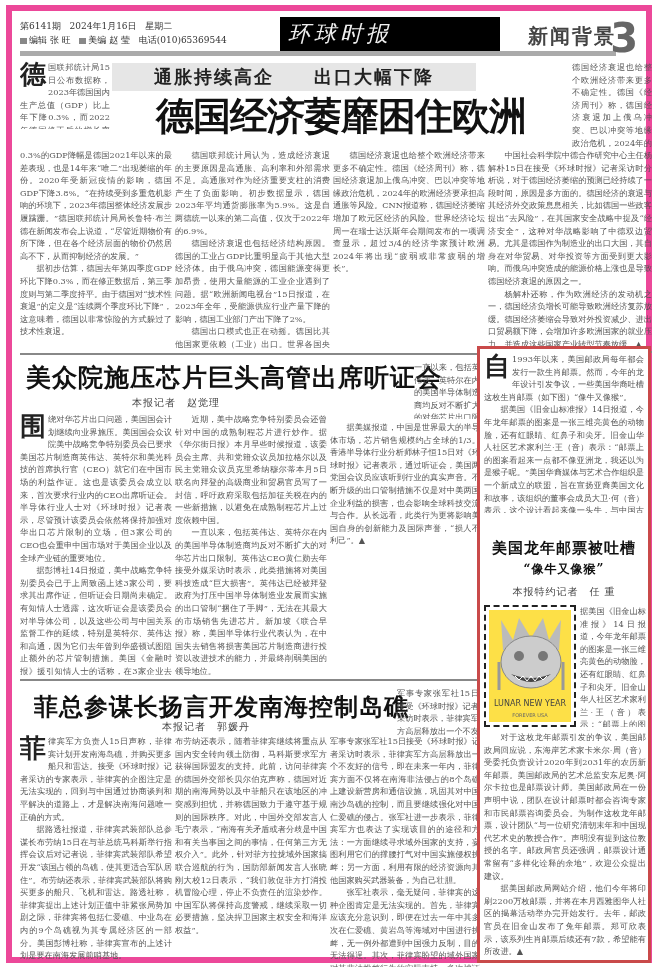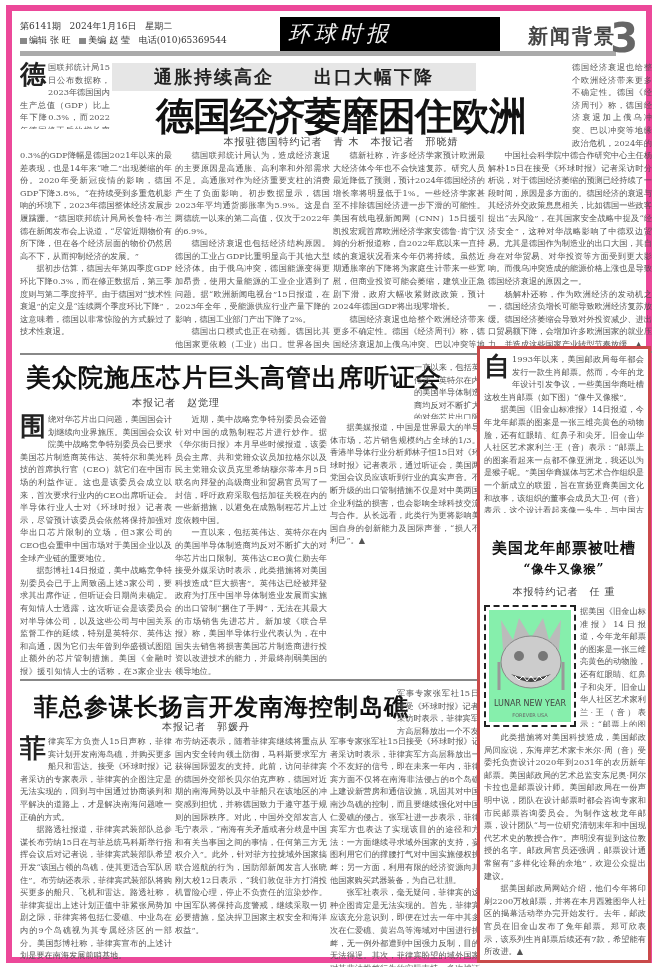--- a/index.html
+++ b/index.html
@@ -14,21 +14,21 @@
 .txt{font-size:8.2px;line-height:12.6px;color:#555;text-align:justify;overflow:hidden;}
 .col{position:absolute;}
 .sub-hl{position:absolute;left:100px;top:52px;width:364px;height:28px;background:#e6e6e6;text-align:center;font-size:18px;font-weight:bold;line-height:28px;color:#222;letter-spacing:2px;}
 .main-hl{position:absolute;left:100px;top:82px;width:458px;font-family:"DejaVu Sans",sans-serif;font-size:38px;font-weight:900;color:#111;line-height:46px;text-align:center;letter-spacing:-1px;}
 .byline{text-align:center;font-size:10px;color:#444;letter-spacing:1px;}
 .dropcap{float:left;font-size:26px;font-weight:bold;line-height:26px;color:#222;margin-right:2px;font-family:"DejaVu Sans",sans-serif;}
 .rule{position:absolute;height:2px;background:#888;}
 .hl2{position:absolute;font-family:"DejaVu Sans",sans-serif;font-weight:bold;color:#111;letter-spacing:1px;}
 .redbox{position:absolute;left:477px;top:346px;width:174px;height:617px;border:3px solid #c94a4a;background:#fff;}
 .stamp{position:absolute;left:4px;top:290px;width:92px;height:122px;background:#fff;border:2px dashed #222;padding:3px;}
-.stamp-inner{width:100%;height:100%;background:#86efac;position:relative;overflow:hidden;}
+.stamp-inner{width:100%;height:100%;background:#fde047;position:relative;overflow:hidden;}
 .stamp-text{position:absolute;bottom:14px;left:0;width:100%;text-align:center;font-size:8px;color:#444;font-family:"DejaVu Sans",sans-serif;}
 .stamp-sub{position:absolute;bottom:4px;left:0;width:100%;text-align:center;font-size:5px;color:#666;font-family:"DejaVu Sans",sans-serif;}
 </style>
 </head>
 <body>
 
 <div class="page">
 
   <div class="hdr-left">
     <div>
@@ -45,33 +45,31 @@
   <div class="hdr-bar"></div>
   <div class="logo">环球时报</div>
   <div class="section">新闻背景</div>
   <div class="pagenum">3</div>
 
   <div class="col txt" style="left:8px;top:50px;width:90px;height:68px;">
     <span class="dropcap">德</span><span>国联邦统计局15日公布数据称，2023年德国国内生产总值（GDP）比上年下降0.3%，而2022年德国修正后的增长率为1.8%。媒体称，这一数字与去年全年的悲观预测一致，比如德国将是2023年唯一一个预期萎缩的主要世界经济体，也标志着德国自2020年新冠疫情以来再次出现年度经济衰退。</span>
   </div>
   <div class="sub-hl">通胀持续高企　　出口大幅下降</div>
   <div class="main-hl">德国经济萎靡困住欧洲</div>
-  <div class="byline" style="position:absolute;left:100px;top:124px;width:458px;">本报驻德国特约记者　青 木　本报记者　邢晓婧</div>
 
   <div class="col txt" style="left:8px;top:138px;width:152px;height:200px;">
     <p>0.3%的GDP降幅是德国2021年以来的最差表现，也是14年来“唯二”出现萎缩的年份。2020年受新冠疫情的影响，德国GDP下降3.8%。“在持续受到多重危机影响的环境下，2023年德国整体经济发展步履蹒跚。”德国联邦统计局局长鲁特·布兰德在新闻发布会上说道，“尽管近期物价有所下降，但在各个经济层面的物价仍然居高不下，从而抑制经济的发展。”</p>
     <p style="text-indent:2em">据初步估算，德国去年第四季度GDP环比下降0.3%，而在修正数据后，第三季度则与第二季度持平。由于德国对“技术性衰退”的定义是“连续两个季度环比下降”，这意味着，德国以非常惊险的方式躲过了技术性衰退。</p>
   </div>
   <div class="col txt" style="left:163px;top:138px;width:155px;height:200px;">
     <p style="text-indent:2em">德国联邦统计局认为，造成经济衰退的主要原因是高通胀、高利率和外部需求不足。高通胀对作为经济重要支柱的消费产生了负面影响。初步数据显示，德国2023年平均通货膨胀率为5.9%。这是自两德统一以来的第二高值，仅次于2022年的6.9%。</p>
     <p style="text-indent:2em">德国经济衰退也包括经济结构原因。德国的工业占GDP比重明显高于其他大型经济体。由于俄乌冲突，德国能源变得更加昂贵，使用大量能源的工业企业遇到了问题。据“欧洲新闻电视台”15日报道，在2023年全年，受能源供应行业产量下降的影响，德国工业部门产出下降了2%。</p>
     <p style="text-indent:2em">德国出口模式也正在动摇。德国比其他国家更依赖（工业）出口。世界各国央行大幅提高利率以应对通货膨胀，这使得贷款变得成本更高，世界各地的公司都减少购买德国制造的机器，德国出口大幅下降。</p>
   </div>
   <div class="col txt" style="left:321px;top:138px;width:152px;height:200px;">
-    <p style="text-indent:2em">德新社称，许多经济学家预计欧洲最大经济体今年也不会快速复苏。研究人员最近降低了预测，预计2024年德国经济的增长率将明显低于1%。一些经济学家甚至不排除德国经济进一步下滑的可能性。美国有线电视新闻网（CNN）15日援引凯投宏观首席欧洲经济学家安德鲁·肯宁汉姆的分析报道称，自2022年底以来一直持续的衰退状况看来今年仍将持续。虽然近期通胀率的下降将为家庭生计带来一些宽慰，但商业投资可能会萎缩，建筑业正急剧下滑，政府大幅收紧财政政策，预计2024年德国GDP将出现零增长。</p>
     <p style="text-indent:2em">德国经济衰退也给整个欧洲经济带来更多不确定性。德国《经济周刊》称，德国经济衰退加上俄乌冲突、巴以冲突等地缘政治危机，2024年的欧洲经济要承担高通胀等风险。CNN报道称，德国经济萎缩增加了欧元区经济的风险。世界经济论坛周一在瑞士达沃斯年会期间发布的一项调查显示，超过3/4的经济学家预计欧洲2024年将出现“疲弱或非常疲弱的增长”。</p>
   </div>
   <div class="col txt" style="left:560px;top:50px;width:80px;height:90px;">
     <p>德国经济衰退也给整个欧洲经济带来更多不确定性。德国《经济周刊》称，德国经济衰退加上俄乌冲突、巴以冲突等地缘政治危机，2024年的欧洲经济要承担高通胀等风险。CNN报道称，德国经济萎缩增加了欧元区经济的风险。世界经济论坛周一在瑞士达沃斯年会期间发布的一项调查显示，超过3/4的经济学家预计欧洲2024年将出现“疲弱或非常疲弱的增长”。</p>
   </div>
   <div class="col txt" style="left:476px;top:138px;width:164px;height:200px;">
     <p style="text-indent:2em">中国社会科学院中德合作研究中心主任杨解朴15日在接受《环球时报》记者采访时分析说，对于德国经济萎缩的预测已经持续了一段时间，原因是多方面的。德国经济的衰退与其经济外交政策息息相关，比如德国一些政客提出“去风险”，在其国家安全战略中提及“经济安全”，这种对华战略影响了中德双边贸易。尤其是德国作为制造业的出口大国，其自身在对华贸易、对华投资等方面受到更大影响。而俄乌冲突造成的能源价格上涨也是导致德国经济衰退的原因之一。</p>
     <p style="text-indent:2em">杨解朴还称，作为欧洲经济的发动机之一，德国经济负增长可能导致欧洲经济复苏放缓。德国经济萎缩会导致对外投资减少、进出口贸易额下降，会增加许多欧洲国家的就业压力，并造成这些国家产业转型节奏放缓。▲</p>
   </div>
 
@@ -142,16 +140,16 @@
       </svg>
       <div class="stamp-text">LUNAR NEW YEAR</div>
       <div class="stamp-sub">FOREVER USA</div>
     </div>
   </div>
 
   <div class="col txt" style="left:100px;top:256px;width:66px;height:122px;">
     <p>据美国《旧金山标准报》14日报道，今年龙年邮票的图案是一张三维亮黄色的动物脸，还有红眼睛、红鼻子和尖牙。旧金山华人社区艺术家利兰·王（音）表示：“邮票上的图案看起来一点都不像亚洲龙，我还以为是猴子呢。”美国华裔媒体与艺术合作组织是一个新成立的联盟，旨在宣扬亚裔美国文化和故事，该组织的董事会成员大卫·何（音）表示，这个设计看起来像一头牛，与中国古代文学中的虚构人物牛魔王相似。美国亚太裔传统文化基金会主席郑可欣对这只“有点凶”的龙也感到不满。她说，人们庆祝农历新年时喜欢看到能带来幸福和好运的形象，而它并没有唤起那种情绪。她还表示，这一最新的农历新年邮票系列从2020年的鼠年开始发行，每年看起来都很相似，每个生肖都没有独特的特征。</p>
   </div>
   <div class="col txt" style="left:4px;top:382px;width:162px;height:226px;">
-    <p style="text-indent:2em">此类措施将对美国科技造成，美国邮政局回应说，东海岸艺术家卡米尔·周（音）受委托负责设计2020年到2031年的农历新年邮票。美国邮政局的艺术总监安东尼奥·阿尔卡拉也是邮票设计师。美国邮政局在一份声明中说，团队在设计邮票时都会咨询专家和市民邮票咨询委员会。为制作这枚龙年邮票，设计团队“与一位研究清朝末年和中国现代艺术史的教授合作”。声明没有提到这位教授的名字。邮政局官员还强调，邮票设计通常留有“多样化诠释的余地”，欢迎公众提出建议。</p>
+    <p style="text-indent:2em">对于这枚龙年邮票引发的争议，美国邮政局回应说，东海岸艺术家卡米尔·周（音）受委托负责设计2020年到2031年的农历新年邮票。美国邮政局的艺术总监安东尼奥·阿尔卡拉也是邮票设计师。美国邮政局在一份声明中说，团队在设计邮票时都会咨询专家和市民邮票咨询委员会。为制作这枚龙年邮票，设计团队“与一位研究清朝末年和中国现代艺术史的教授合作”。声明没有提到这位教授的名字。邮政局官员还强调，邮票设计通常留有“多样化诠释的余地”，欢迎公众提出建议。</p>
     <p style="text-indent:2em">据美国邮政局网站介绍，他们今年将印刷2200万枚邮票，并将在本月西雅图华人社区的揭幕活动举办完开始发行。去年，邮政官员在旧金山发布了兔年邮票。郑可欣表示，该系列生肖邮票后续还有7款，希望能有所改进。▲</p>
   </div>
 </div>
 
 </body></html>

